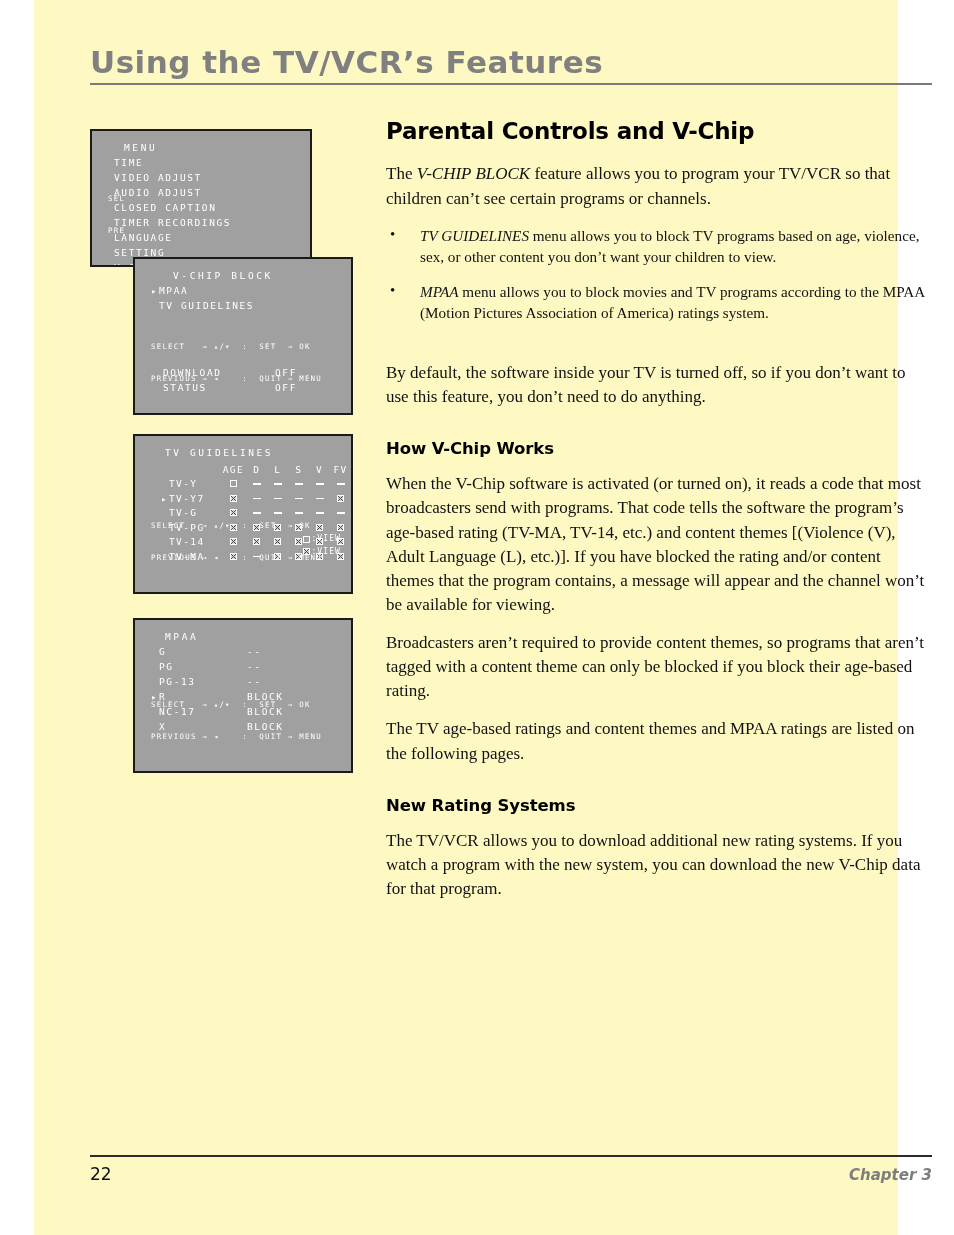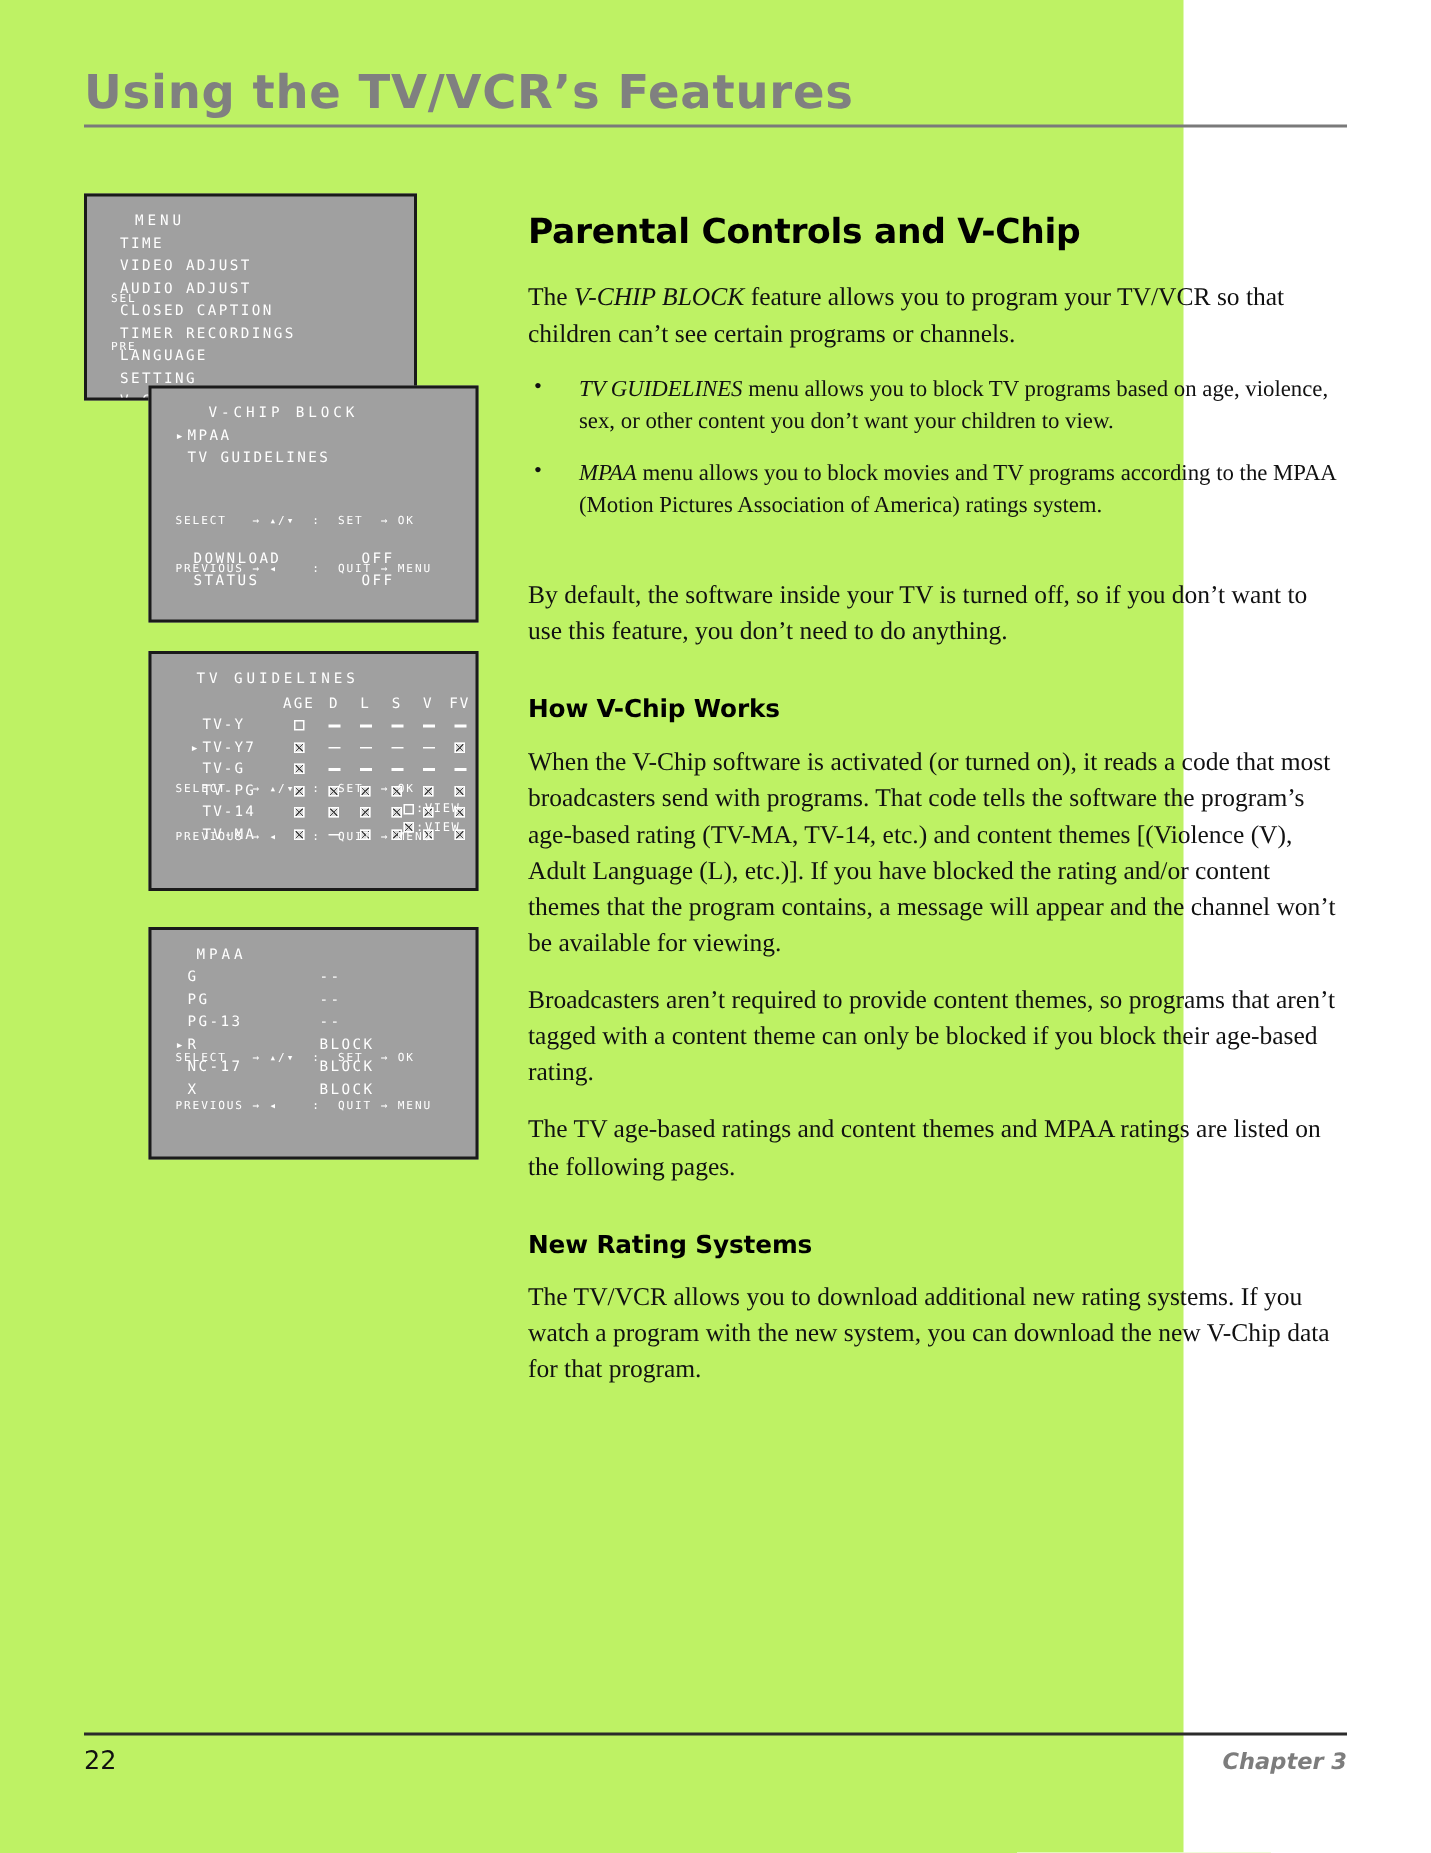--- a/index.html
+++ b/index.html
@@ -1,21 +1,21 @@
 <!DOCTYPE html>
 <html><head>
 <meta charset="utf-8">
 <style>
   * { box-sizing: border-box; margin: 0; padding: 0; }
   html, body {
     width: 954px; height: 1235px;
     background: #ffffff;
     font-family: "Liberation Serif", serif;
   }
-  .page { position: relative; width: 789px; height: 1235px; background: #bef264; }
+  .page { position: relative; width: 864px; height: 1235px; background: #fef9c3; margin-left: 34px; }
 
   
   .page-header { position: absolute; left: 56px; top: 46px; width: 842px; }
   .page-header h1 {
     font-family: "DejaVu Sans", sans-serif;
     font-weight: bold;
     font-size: 31px;
     letter-spacing: 0.5px;
     color: #808080;
     line-height: 1.05;
@@ -79,21 +79,21 @@
   .legend { position: absolute; right: 10px; bottom: 34px; font-size: 8px; letter-spacing: 1.1px; line-height: 1.55; }
   .legend div { display: flex; align-items: center; justify-content: flex-end; gap: 1px; white-space: pre; }
 
   
   #panel-mpaa { left: 43px; top: 489px; width: 220px; height: 155px; padding: 9px 0 0 16px; z-index: 2; }
   #panel-mpaa .osd-title { padding-left: 14px; }
   .mpaa-row { display: flex; white-space: pre; height: 15px; }
   .mpaa-row .m-label { width: 96px; }
 
   
-  .content { position: absolute; left: 352px; top: 142px; width: 546px; }
+  .content { position: absolute; left: 352px; top: 118px; width: 546px; }
   .content h2 {
     font-family: "DejaVu Sans", sans-serif;
     font-weight: bold;
     font-size: 23px;
     color: #000;
     line-height: 1.15;
     letter-spacing: -0.2px;
   }
   .content h3 {
     font-family: "DejaVu Sans", sans-serif;

